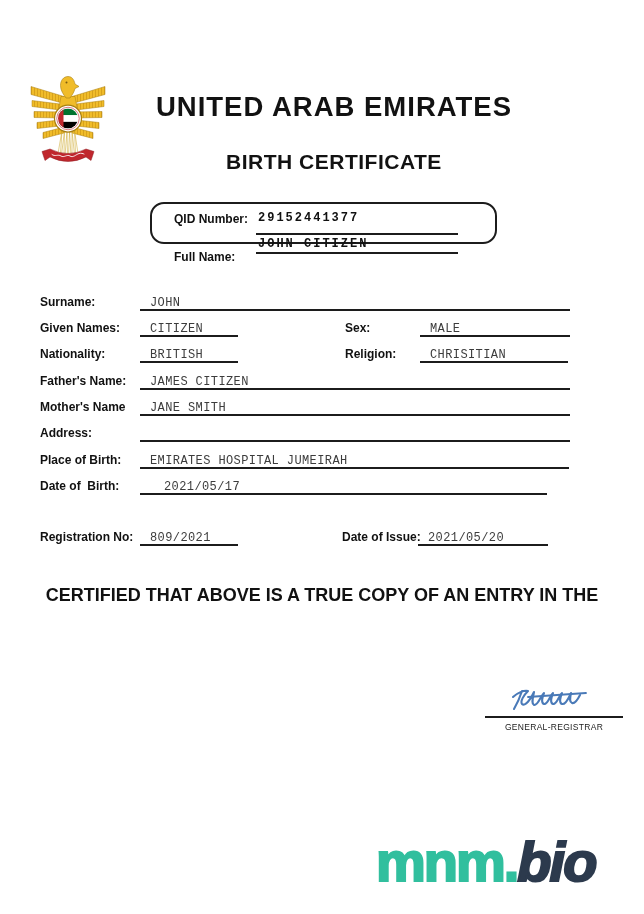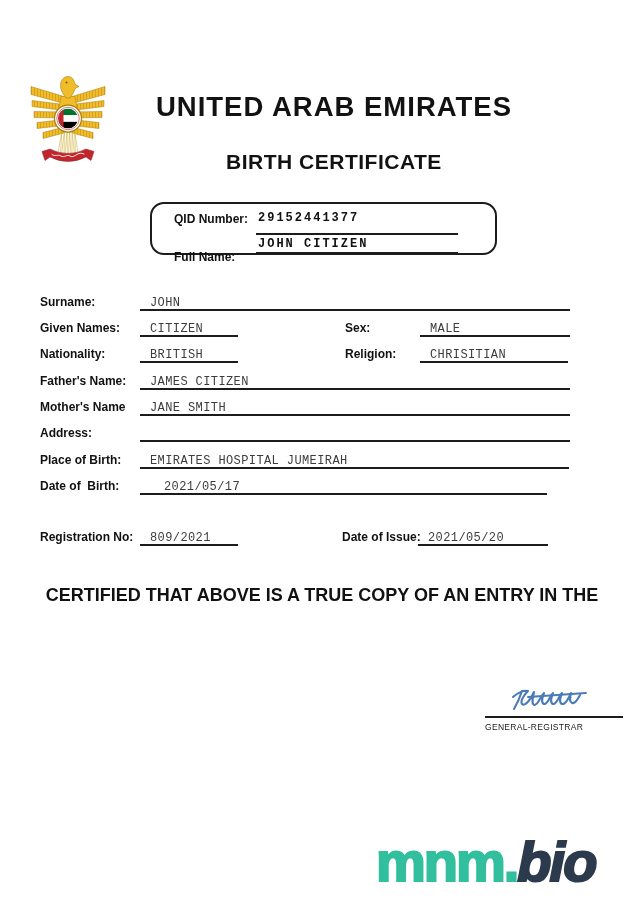--- a/index.html
+++ b/index.html
@@ -10,40 +10,40 @@
     overflow:hidden; margin:12px auto;
   }
   .abs { position:absolute; }
 
   
   .titles { left:106px; top:0; width:456px; text-align:center; }
   .country-title { top:79px; font-size:27.5px; font-weight:bold; color:#121212; letter-spacing:1px; }
   .doc-title { top:138px; font-size:21px; font-weight:bold; color:#121212; letter-spacing:0.5px; }
 
   
-  .qid-box { left:150px; top:190px; width:347px; height:53px;
+  .qid-box { left:150px; top:190px; width:347px; height:42px;
     border:2px solid #1c1c1c; border-radius:14px; }
   .qid-box .lbl { position:absolute; }
   .blbl { font-size:12.5px; font-weight:bold; color:#111; white-space:pre; }
   .bval { font-family:"Liberation Mono", monospace; font-size:13px; font-weight:bold;
           color:#1a1a1a; letter-spacing:2px; white-space:pre; }
 
   
   .lbl { font-size:12px; font-weight:bold; color:#111; white-space:pre; }
   .val { font-family:"Liberation Mono", monospace; font-size:12px; color:#3c3c3c;
          letter-spacing:0.4px; white-space:pre; }
   .ln  { position:absolute; height:1.5px; background:#1c1c1c; }
 
   
   .cert-line { left:0; width:644px; text-align:center; font-size:18px;
                font-weight:bold; color:#111; white-space:pre; }
 
   
   .sig-line { left:485px; top:704px; width:138px; height:1.5px; background:#1c1c1c; }
-  .sig-title { left:485px; top:710px; width:138px; text-align:left;
+  .sig-title { left:485px; top:710px; width:138px; text-align:center;
                font-size:8.5px; color:#222; letter-spacing:0.3px; }
 
   
   .wordmark { left:376px; top:822px; font-size:56px; font-weight:bold;
               letter-spacing:-2px; line-height:1; white-space:nowrap; }
   .wm-1 { color:#31bf9e; -webkit-text-stroke:2.2px #31bf9e; }
   .wm-2 { color:#2c3a4d; -webkit-text-stroke:2.2px #2c3a4d; font-style:italic; }
 </style>
 </head>
 <body>

